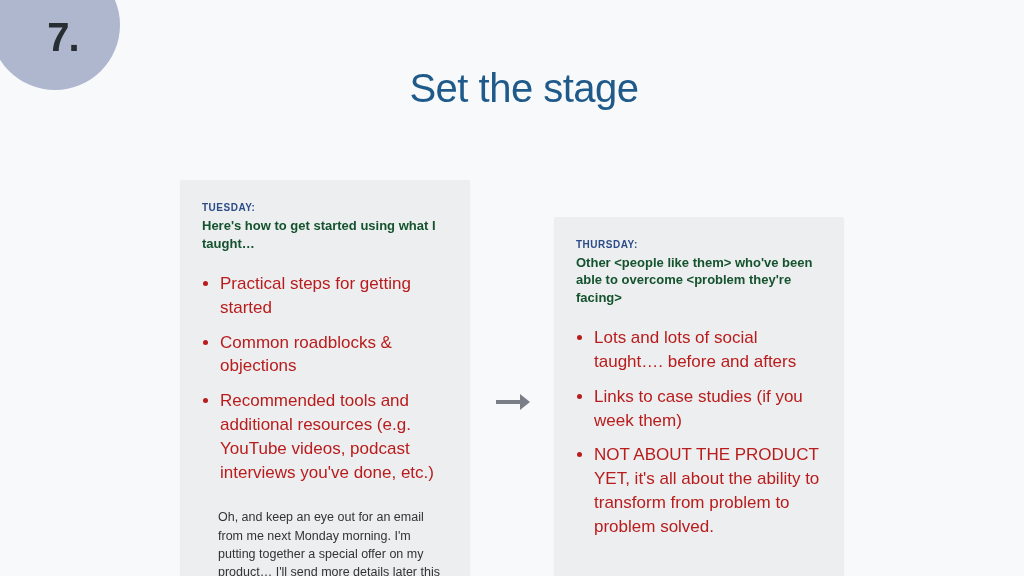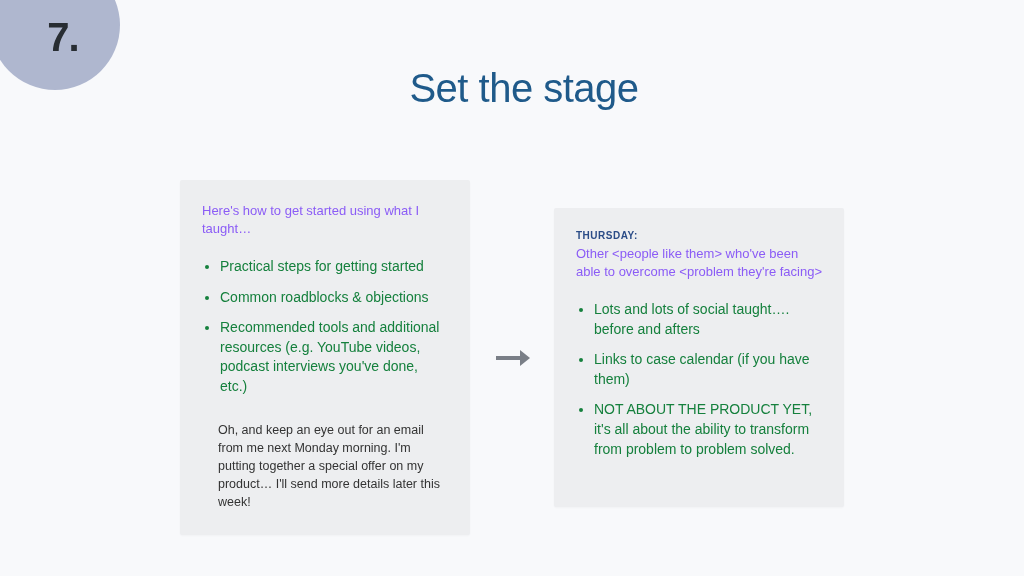--- a/index.html
+++ b/index.html
@@ -53,33 +53,33 @@
   }
   .card-day {
     font-size: 10px;
     font-weight: 700;
     letter-spacing: 0.5px;
     color: #2b4c87;
     margin-bottom: 4px;
   }
   .card-heading {
     font-size: 13px;
-    font-weight: 400;
-    color: #8b5cf6;
+    font-weight: 700;
+    color: #14532d;
     line-height: 1.35;
     margin-bottom: 20px;
   }
   .card ul {
     list-style: disc;
     padding-left: 18px;
     margin-bottom: 24px;
   }
   .card ul li {
-    font-size: 14px;
-    color: #15803d;
+    font-size: 17px;
+    color: #b91c1c;
     line-height: 1.4;
     margin-bottom: 10px;
     margin-top: 11px;
   }
   .card ul li:last-child { margin-bottom: 0; }
   .card-footer {
     font-size: 12.5px;
     color: #333;
     line-height: 1.45;
     margin-left: 16px;
@@ -97,20 +97,21 @@
 
 <div class="badge-circle">
   <span class="badge-number">7.</span>
 </div>
 
 <h1 class="title">Set the stage</h1>
 
 <div class="cards-row">
 
   <div class="card">
+    <div class="card-day">TUESDAY:</div>
     <div class="card-heading">Here's how to get started using what I taught…</div>
     <ul>
       <li>Practical steps for getting started</li>
       <li>Common roadblocks &amp; objections</li>
       <li>Recommended tools and additional resources (e.g. YouTube videos, podcast interviews you've done, etc.)</li>
     </ul>
     <div class="card-footer">Oh, and keep an eye out for an email from me next Monday morning. I'm putting together a special offer on my product… I'll send more details later this week!</div>
   </div>
 
   <div class="arrow">
@@ -118,18 +119,18 @@
       <line x1="2" y1="10" x2="28" y2="10" stroke="#7a7f87" stroke-width="4" stroke-linecap="butt"></line>
       <polygon points="26,2 36,10 26,18" fill="#7a7f87"></polygon>
     </svg>
   </div>
 
   <div class="card">
     <div class="card-day">THURSDAY:</div>
     <div class="card-heading">Other &lt;people like them&gt; who've been able to overcome &lt;problem they're facing&gt;</div>
     <ul>
       <li>Lots and lots of social taught…. before and afters</li>
-      <li>Links to case calendar (if you have them)</li>
+      <li>Links to case studies (if you week them)</li>
       <li>NOT ABOUT THE PRODUCT YET, it's all about the ability to transform from problem to problem solved.</li>
     </ul>
   </div>
 
 </div>
 
 </body></html>

